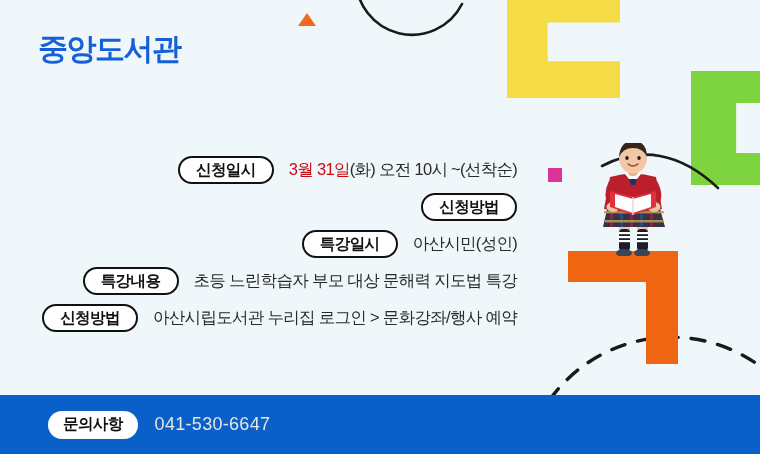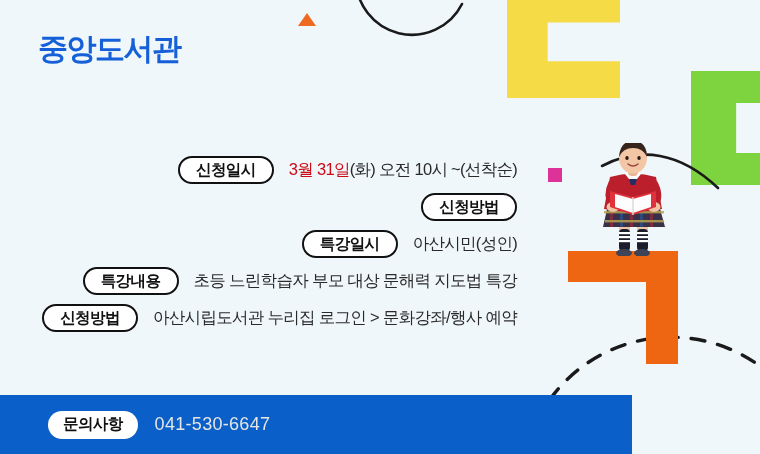--- a/index.html
+++ b/index.html
@@ -116,21 +116,21 @@
   }
   .info-val .accent {
     color: #cc0a16;
     font-weight: 400;
   }
 
   
   .footer {
     position: absolute;
     left: 0; bottom: 0;
-    width: 632px; height: 59px;
+    width: 760px; height: 59px;
     background: #0b5fc8;
     display: flex;
     align-items: center;
     margin-top: 44px;
   }
   .footer-pill {
     box-sizing: border-box;
     margin-left: 48px;
     height: 28px;
     padding: 0 15px;

